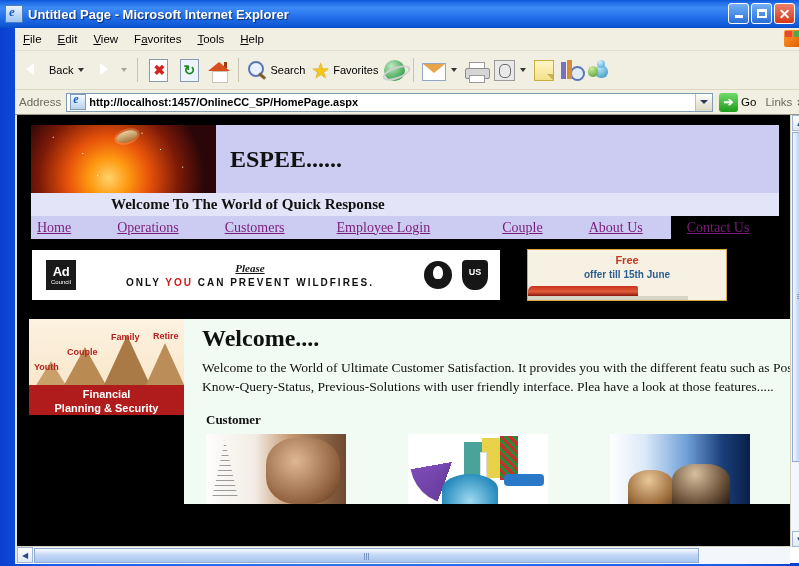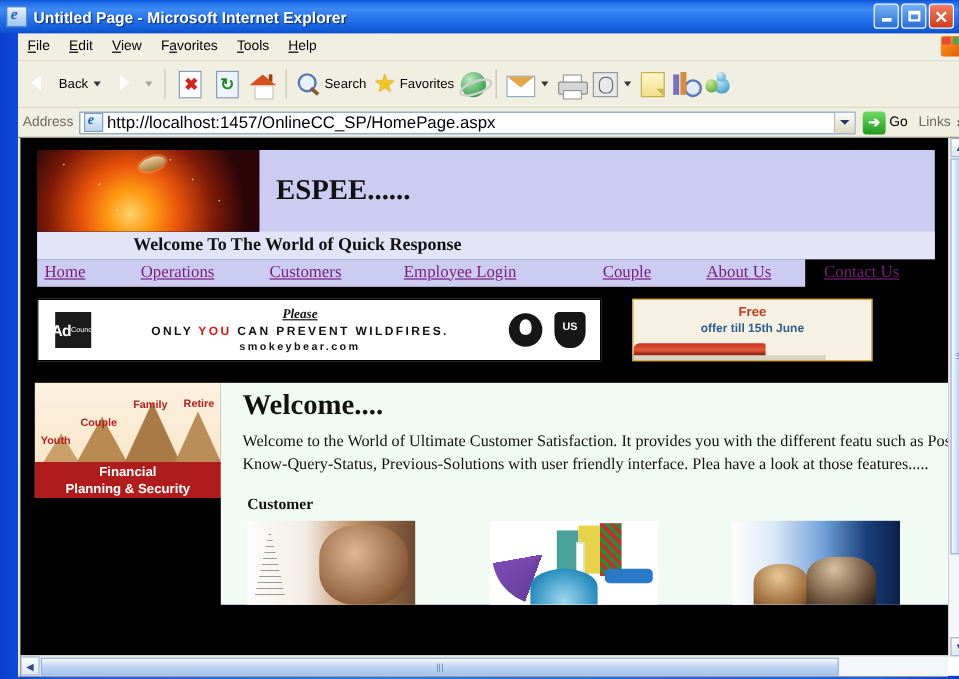--- a/index.html
+++ b/index.html
@@ -147,21 +147,21 @@
     display:flex;align-items:center;box-sizing:border-box;
   }
   #addr-icon{
     width:14px;height:14px;margin:0 3px;flex:0 0 auto;
     background:linear-gradient(to bottom,#f4f9ff,#b9d3ef);border:1px solid #7f9db9;position:relative;
   }
   #addr-icon:before{
     content:"e";position:absolute;left:2px;top:-3px;font-size:12px;color:#1a5fc8;
     font-family:"Liberation Serif",serif;font-style:italic;font-weight:bold;
   }
-  #addr-text{font-size:14px;color:#000;flex:1;white-space:nowrap;overflow:hidden;}
+  #addr-text{font-size:11px;color:#000;flex:1;white-space:nowrap;overflow:hidden;font-weight:bold;}
   #addr-drop{
     width:16px;height:17px;background:linear-gradient(to bottom,#fdfdfb,#dcd8c4);
     border-left:1px solid #c2beaa;display:flex;align-items:center;justify-content:center;
   }
   .dc{width:0;height:0;border-left:4px solid transparent;border-right:4px solid transparent;border-top:4px solid #2a3a5a;}
   #go-btn{display:flex;align-items:center;margin-left:6px;cursor:default;}
   #go-icon{
     width:19px;height:19px;border-radius:3px;
     background:linear-gradient(to bottom,#6fdc68,#1f9b1b);
     display:flex;align-items:center;justify-content:center;color:#fff;font-size:12px;font-weight:bold;
@@ -263,21 +263,21 @@
   }
 
   #ads{margin:10px 0 0 14px;display:flex;width:748px;}
   #ad1{
     width:470px;height:52px;border:1px solid #000;background:#fff;
     position:relative;box-sizing:border-box;display:flex;align-items:center;
   }
   #ad-council{
     width:30px;height:30px;background:#1a1a1a;margin-left:14px;flex:0 0 auto;
     color:#fff;font-family:"Liberation Sans",sans-serif;
-    display:flex;flex-direction:row;align-items:center;justify-content:center;line-height:1;
+    display:flex;flex-direction:column;align-items:center;justify-content:center;line-height:1;
   }
   #ad-council .a1{font-size:13px;font-weight:bold;letter-spacing:-0.5px;}
   #ad-council .a2{font-size:6px;margin-top:1px;}
   #ad-center{flex:1;text-align:center;position:relative;}
   #ad-please{
     font-family:"Liberation Serif",serif;font-style:italic;font-size:11px;color:#111;
     text-decoration:underline;font-weight:bold;
   }
   #ad-line1{font-size:10px;font-weight:bold;letter-spacing:2px;color:#111;margin-top:3px;}
   #ad-line1 .you{color:#d81616;}
@@ -574,21 +574,20 @@
 
           <div id="ads">
             <div id="ad1">
               <div id="ad-council">
                 <span class="a1">Ad</span>
                 <span class="a2">Council</span>
               </div>
               <div id="ad-center">
                 <div id="ad-please">Please</div>
                 <div id="ad-line1"><span>ONLY </span><span class="you">YOU</span><span> CAN PREVENT WILDFIRES.</span></div>
-                <div id="ad-line2">smokeybear.com</div>
               </div>
               <div class="ad-seal"></div>
               <div class="ad-shield"></div>
             </div>
             <div id="ad2">
               <div id="ad2-free">Free</div>
               <div id="ad2-offer">offer till 15th June</div>
               <div id="ad2-train"></div>
             </div>
           </div>

